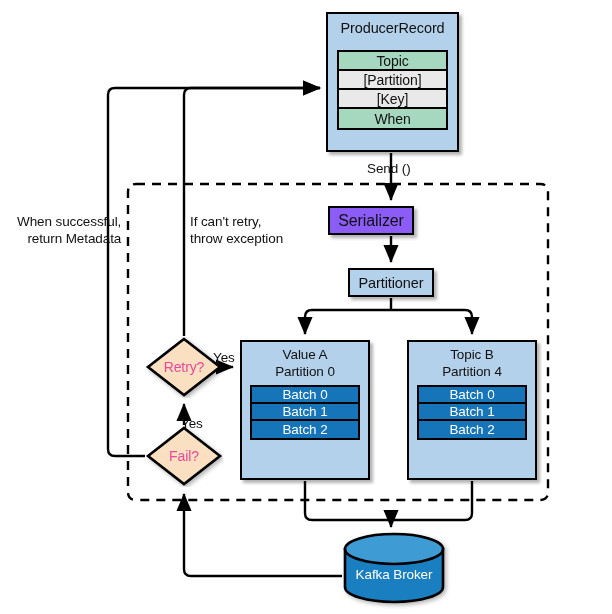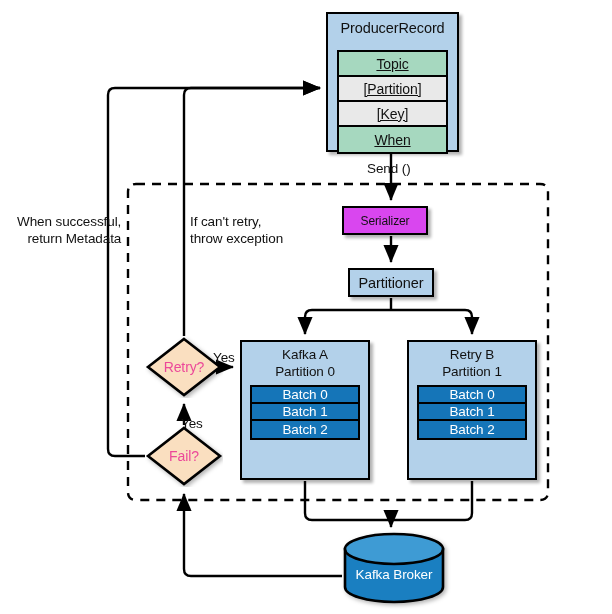--- a/index.html
+++ b/index.html
@@ -49,40 +49,39 @@
     margin-bottom: 4px;
     letter-spacing: -0.1px;
   }
   .pr-fields {
     width: 100%;
     border: 2.5px solid #000;
     box-sizing: border-box;
     background: #000;
   }
   .pr-row {
-    height: 25px;
+    height: 19px;
     display: flex;
     align-items: center;
     justify-content: center;
     font-size: 14px;
     border-bottom: 2.5px solid #000;
     box-sizing: border-box;
     letter-spacing: -0.1px;
-    text-decoration: underline;
   }
   .pr-row:last-child { border-bottom: none; }
   .pr-green { background: #a6d8bf; }
   .pr-gray  { background: #e9e9e9; }
 
   
   #serializer {
-    left: 342px; top: 206px;
+    left: 328px; top: 206px;
     width: 86px; height: 29px;
-    background: #d946ef;
-    font-size: 12px;
+    background: #8b5cf6;
+    font-size: 16px;
     letter-spacing: -0.1px;
   }
   #partitioner {
     left: 348px; top: 268px;
     width: 86px; height: 29px;
     background: #b3d1ea;
     font-size: 14.5px;
     letter-spacing: -0.1px;
   }
 
@@ -240,34 +239,34 @@
       <div class="pr-row pr-gray">[Key]</div>
       <div class="pr-row pr-green">When</div>
     </div>
   </div>
 
   <div class="node" id="serializer">Serializer</div>
   <div class="node" id="partitioner">Partitioner</div>
 
   <div class="topic-box" id="topic-a">
     <div class="topic-title">
-      <div>Kafka A</div>
+      <div>Value A</div>
       <div>Partition 0</div>
     </div>
     <div class="batch-stack">
       <div class="batch">Batch 0</div>
       <div class="batch">Batch 1</div>
       <div class="batch">Batch 2</div>
     </div>
   </div>
 
   <div class="topic-box" id="topic-b">
     <div class="topic-title">
-      <div>Retry B</div>
-      <div>Partition 1</div>
+      <div>Topic B</div>
+      <div>Partition 4</div>
     </div>
     <div class="batch-stack">
       <div class="batch">Batch 0</div>
       <div class="batch">Batch 1</div>
       <div class="batch">Batch 2</div>
     </div>
   </div>
 
   <div class="diamond-wrap" id="retry-diamond">
     <svg class="diamond-shape" viewBox="0 0 78 62" xmlns="http://www.w3.org/2000/svg">

